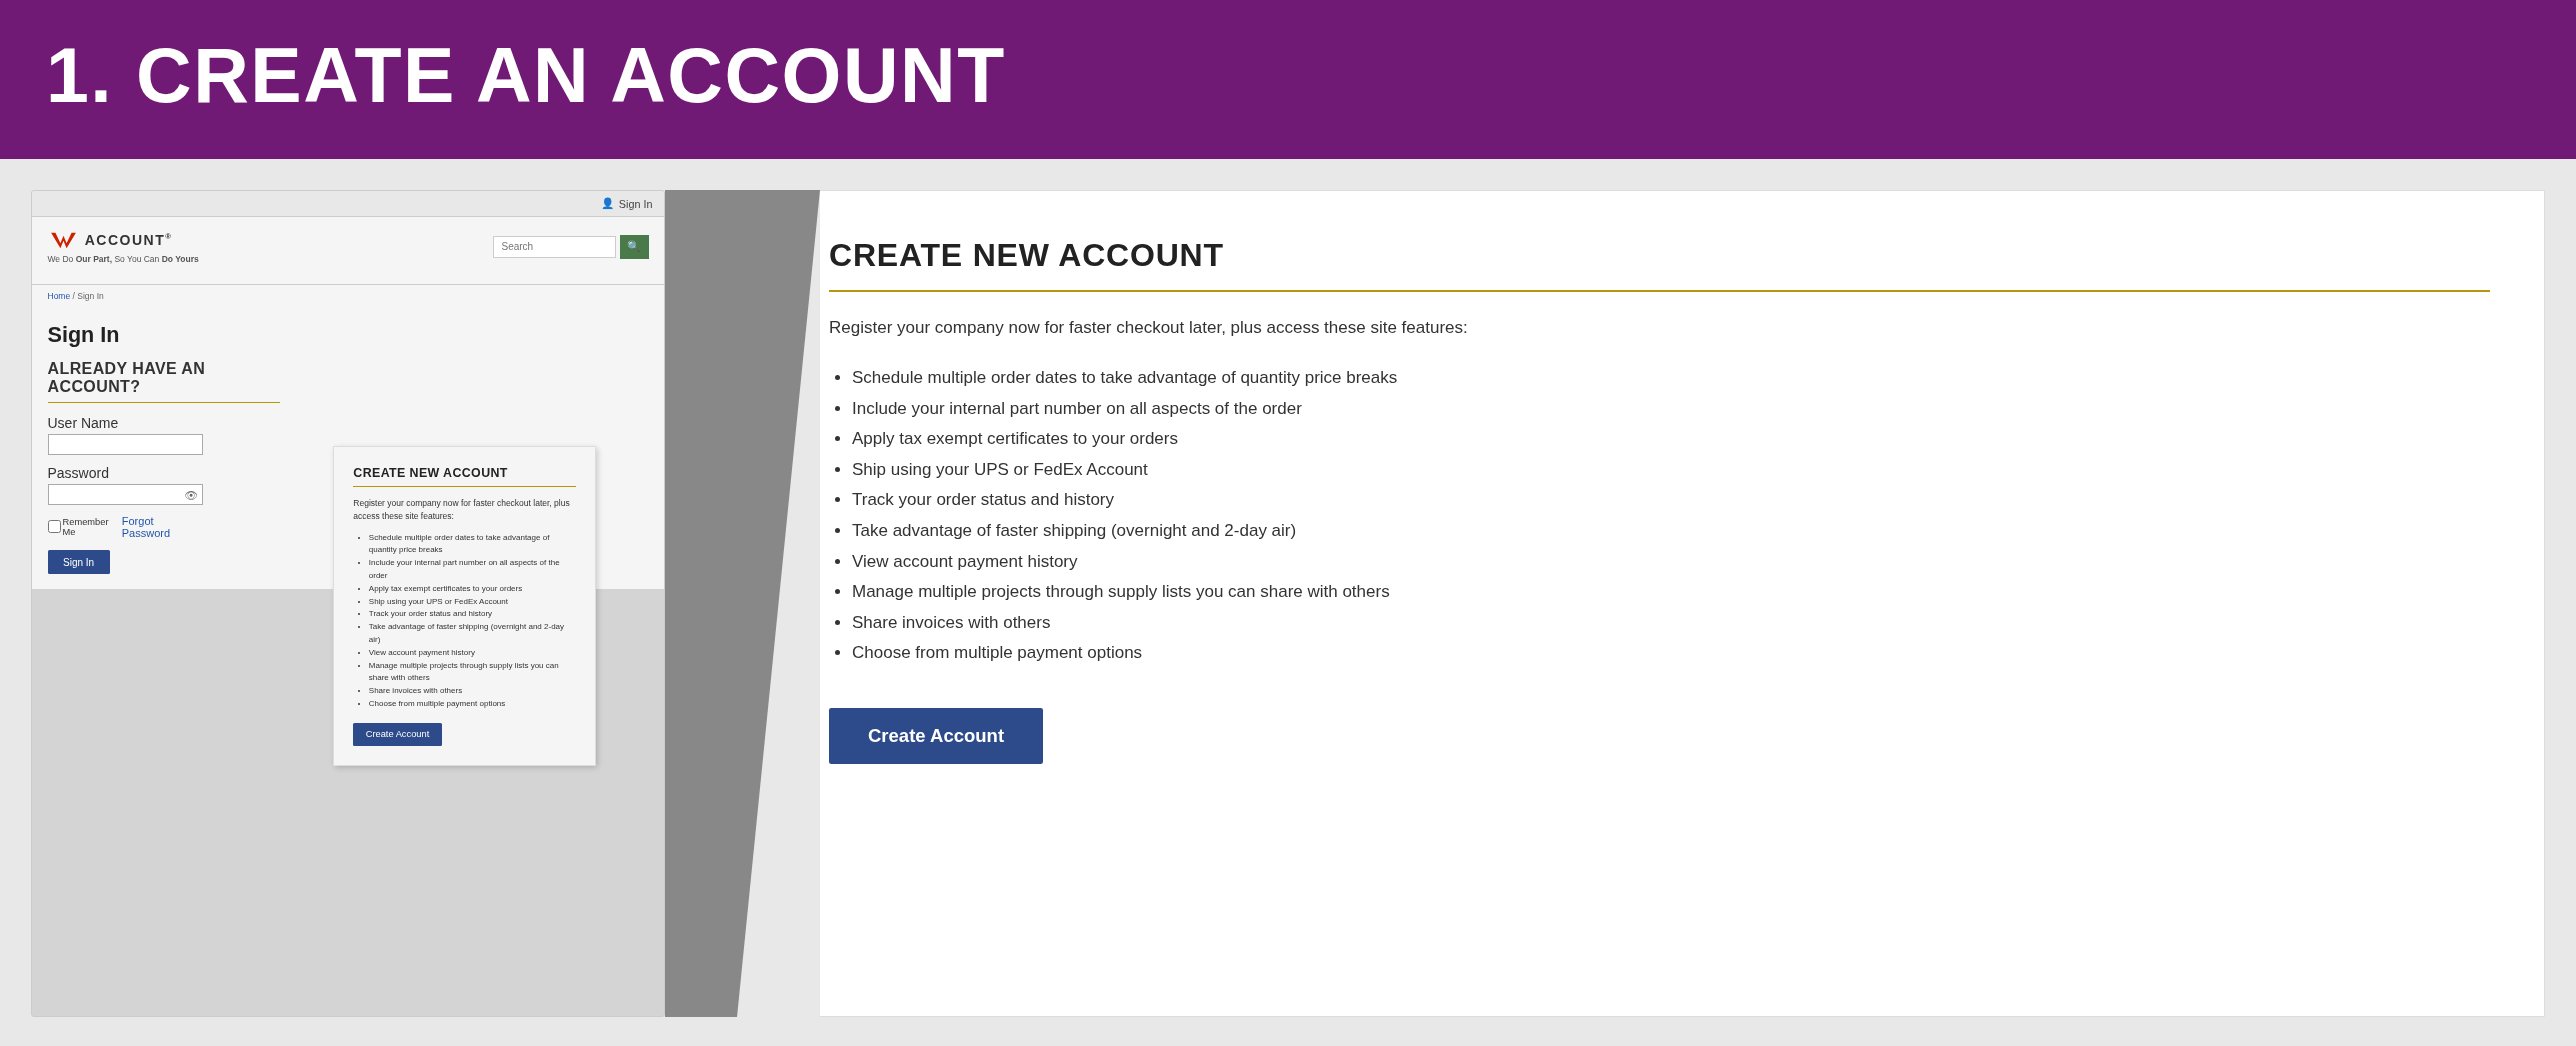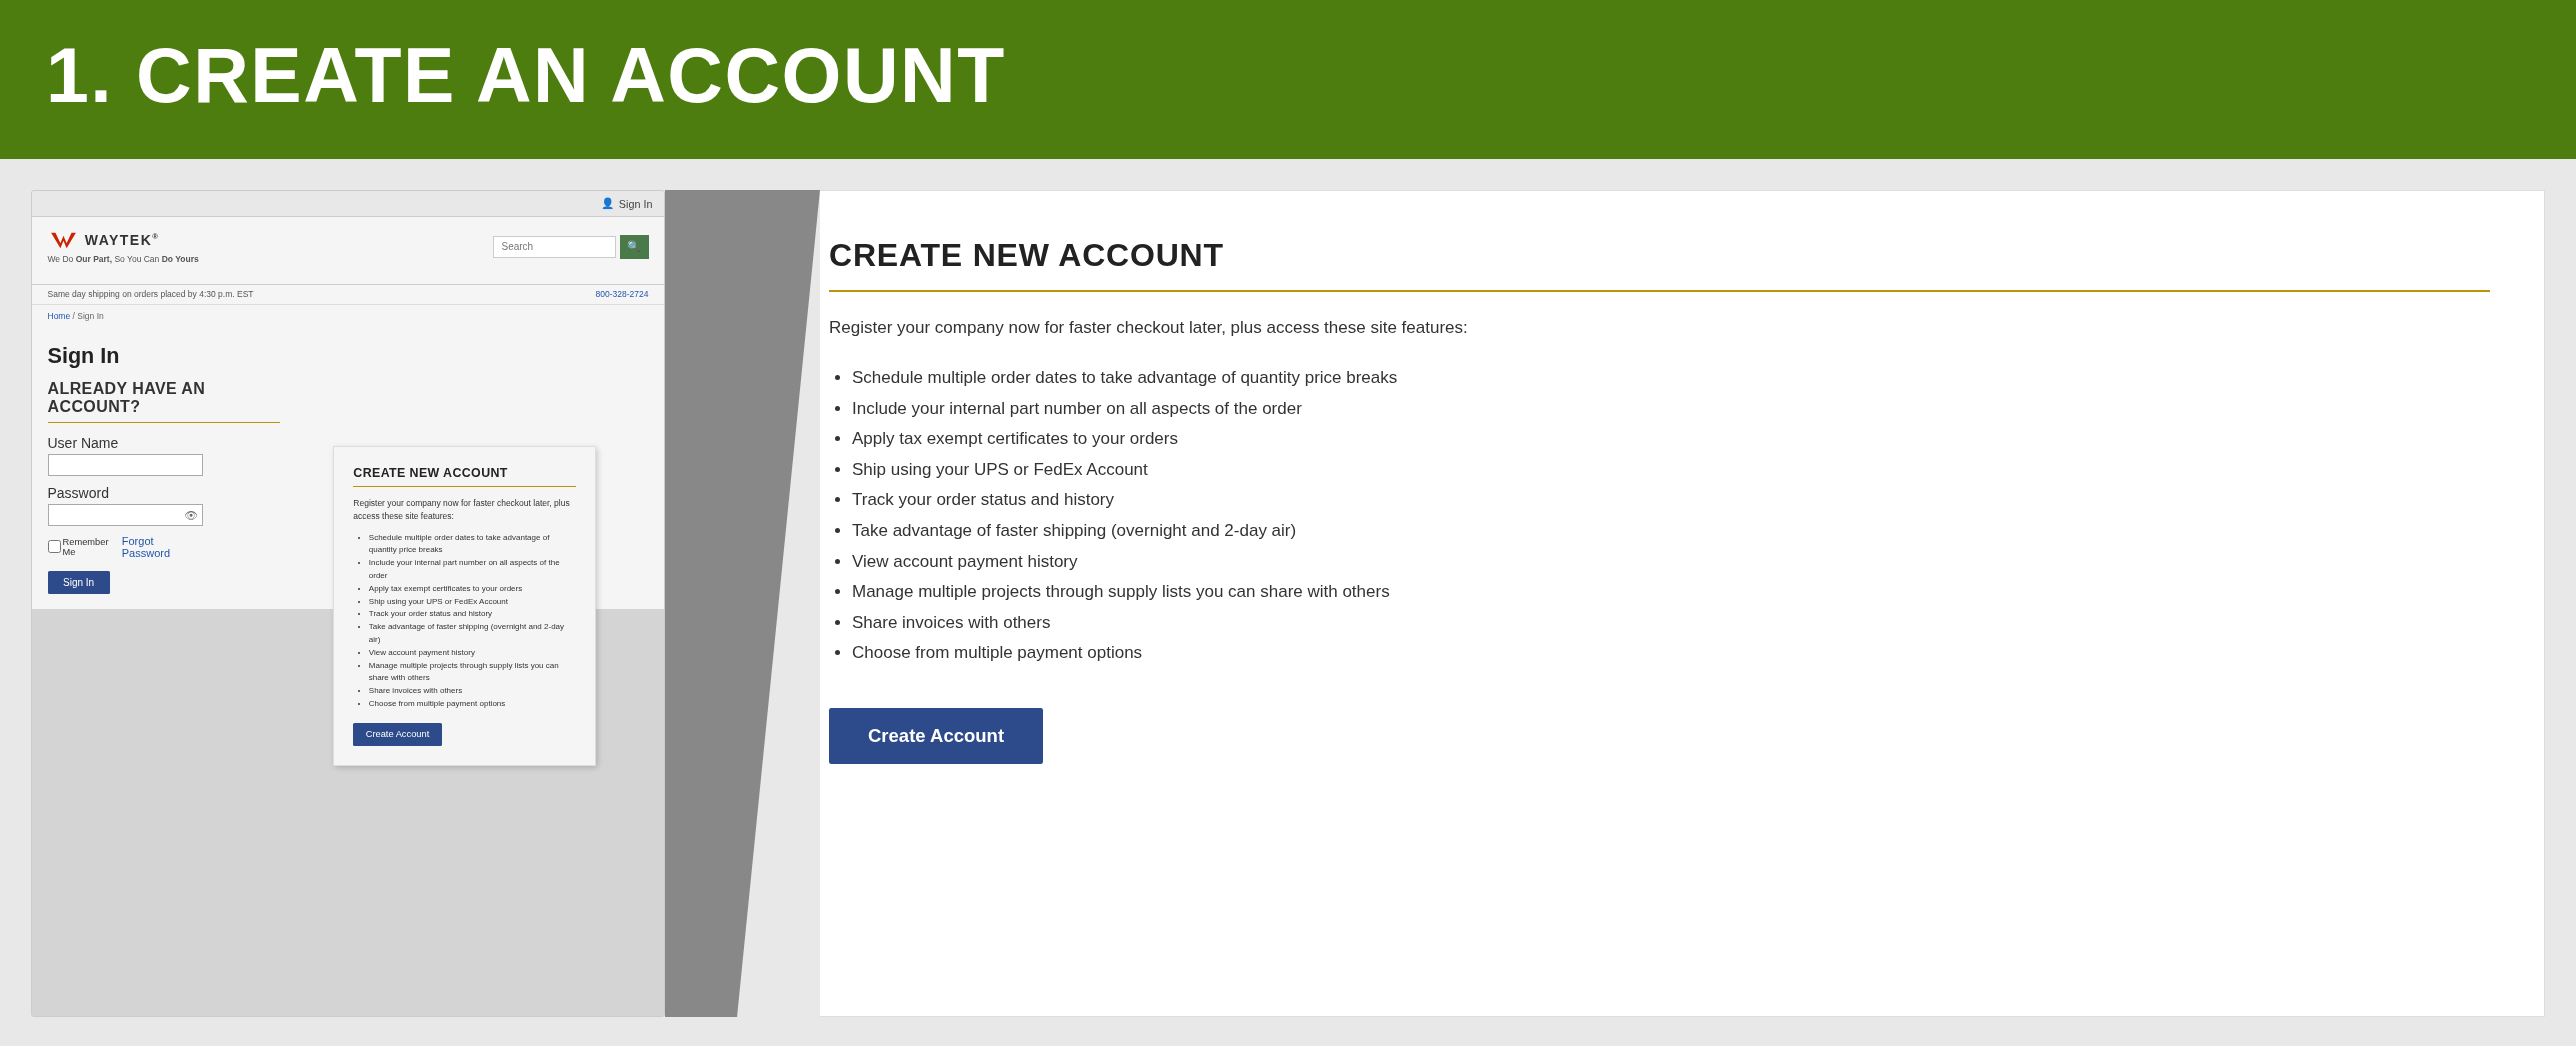--- a/index.html
+++ b/index.html
@@ -6,21 +6,21 @@
     body {
       font-family: Arial, sans-serif;
       background: #f0f0f0;
       width: 2576px;
       min-height: 1047px;
       overflow: hidden;
     }
 
     
     .top-banner {
-      background: #4d7c0f;
+      background: #701a75;
       padding: 31px 52px 39px 46px;
       width: 100%;
     }
     .top-banner h1 {
       color: #ffffff;
       font-size: 77px;
       font-weight: 900;
       letter-spacing: 1.5px;
       font-family: Arial Black, Arial, sans-serif;
     }
@@ -436,39 +436,35 @@
 
     <div class="browser-header">
       <div class="header-top">
         <div class="logo-area">
           <div class="logo-title">
 
             <svg class="logo-icon" viewBox="0 0 50 35">
               <polygon points="5,5 20,30 25,18 30,30 45,5 38,5 30,22 25,10 20,22 12,5" fill="#cc2200"></polygon>
             </svg>
             <span style="font-size:14px;font-weight:bold;color:#333;letter-spacing:1.5px;">
-              <span>WAYTEK</span><span style="font-size:7.7px;vertical-align:super;">®</span>
+              <span>ACCOUNT</span><span style="font-size:7.7px;vertical-align:super;">®</span>
             </span>
           </div>
           <div class="logo-tagline">
             <span>We Do </span><span class="bold" style="font-weight:bold;">Our Part,</span><span> So You Can </span><span class="bold" style="font-weight:bold;text-align:center;">Do Yours</span>
           </div>
         </div>
         <div class="search-area">
           <input class="search-input" type="text" placeholder="Search" style="">
           <button class="search-btn">🔍</button>
         </div>
       </div>
     </div>
 
 
-    <div class="announcement-bar">
-      <span>Same day shipping on orders placed by 4:30 p.m. EST</span>
-      <a class="phone-link" href="#">800-328-2724</a>
-    </div>
 
     <div class="breadcrumb">
       <a href="#">Home</a>
       <span> / </span>
       <span>Sign In</span>
     </div>
 
     <div class="signin-section">
       <div class="signin-title">Sign In</div>
       <div class="already-account">ALREADY HAVE AN ACCOUNT?</div>

